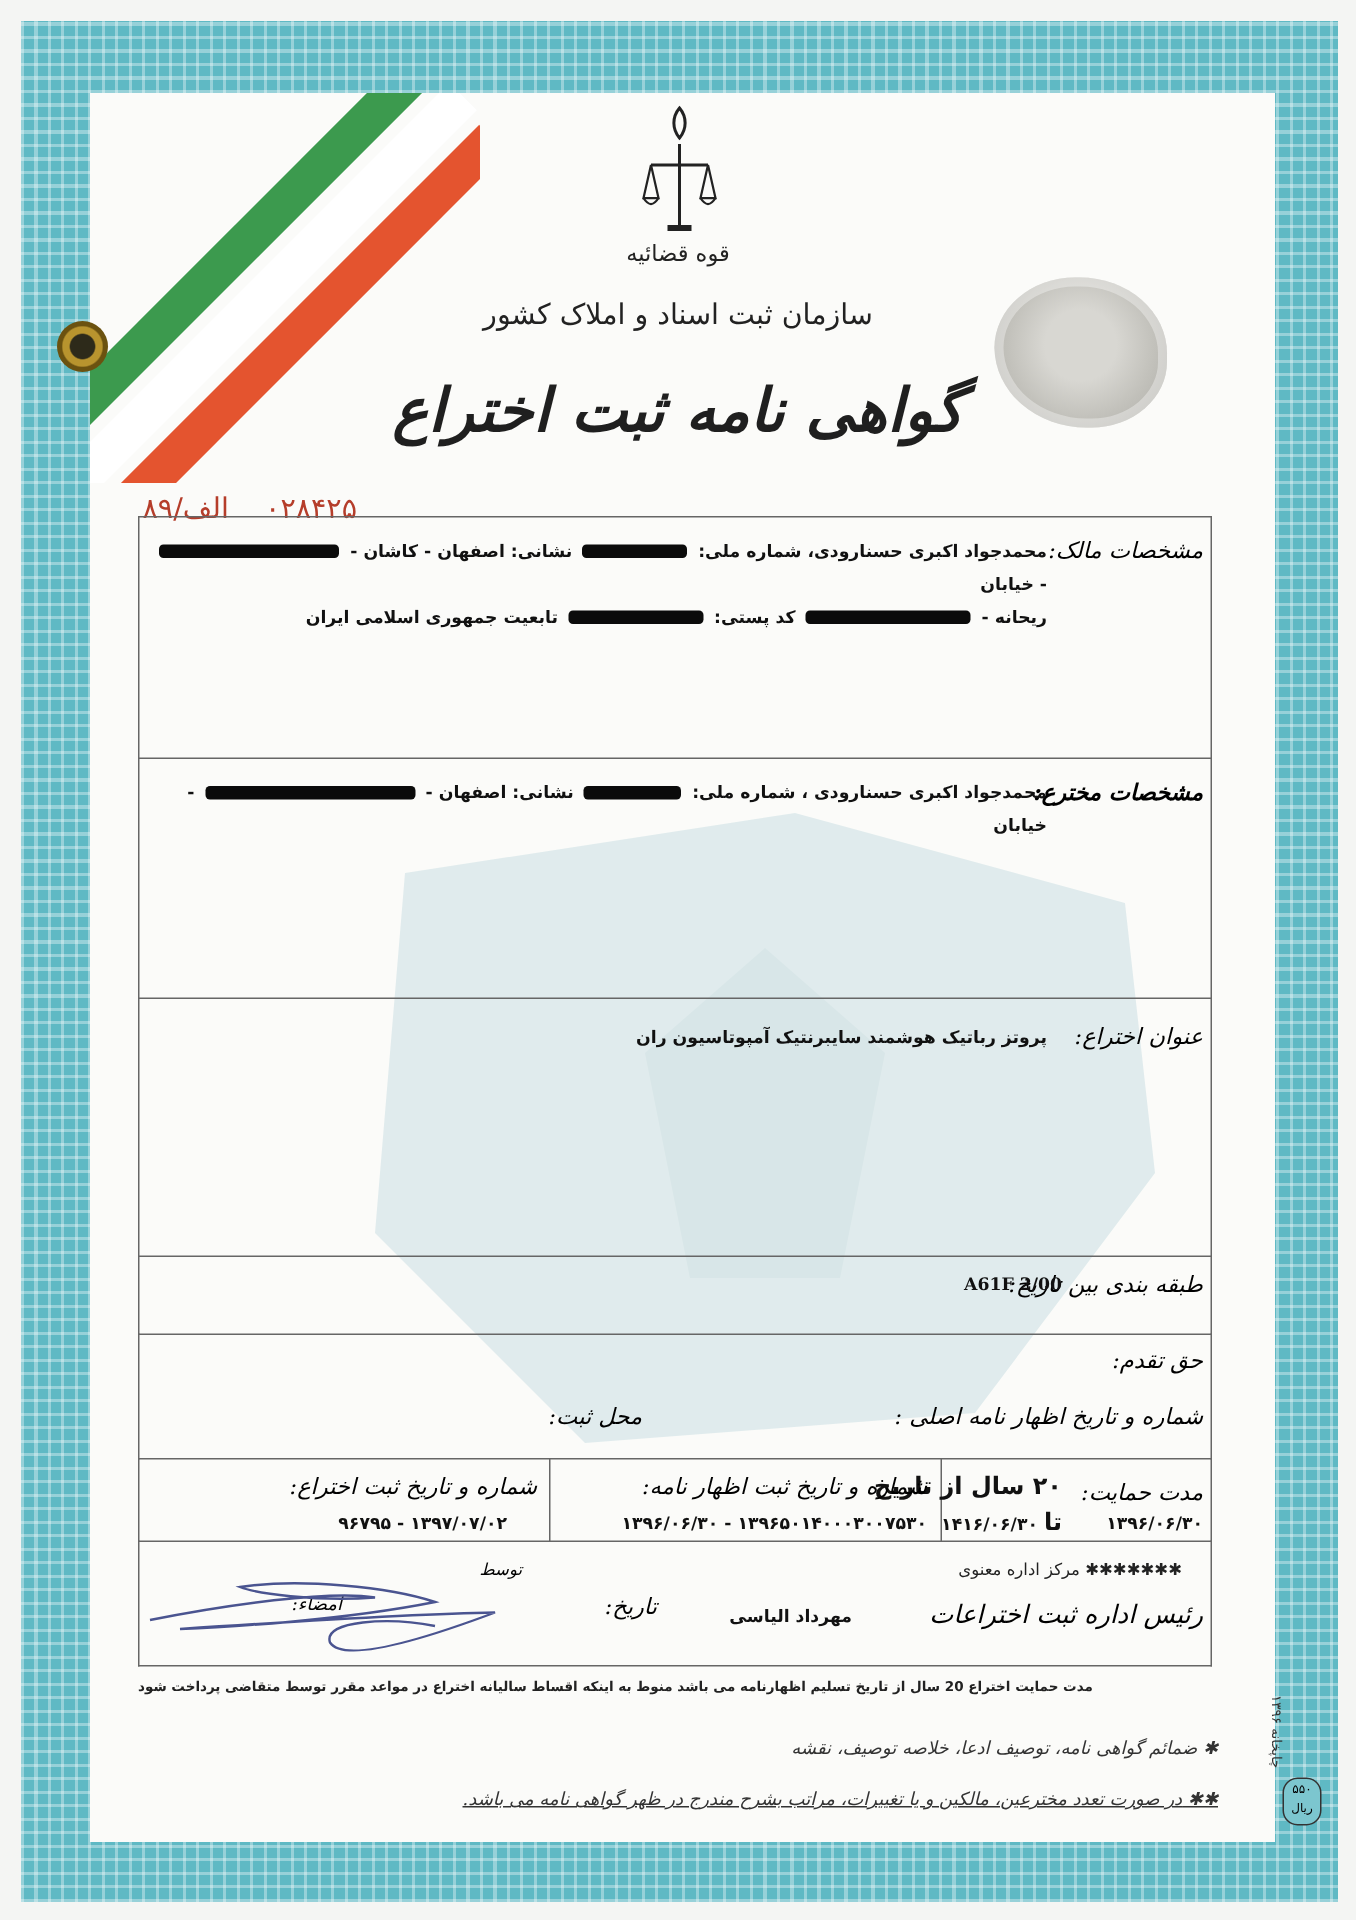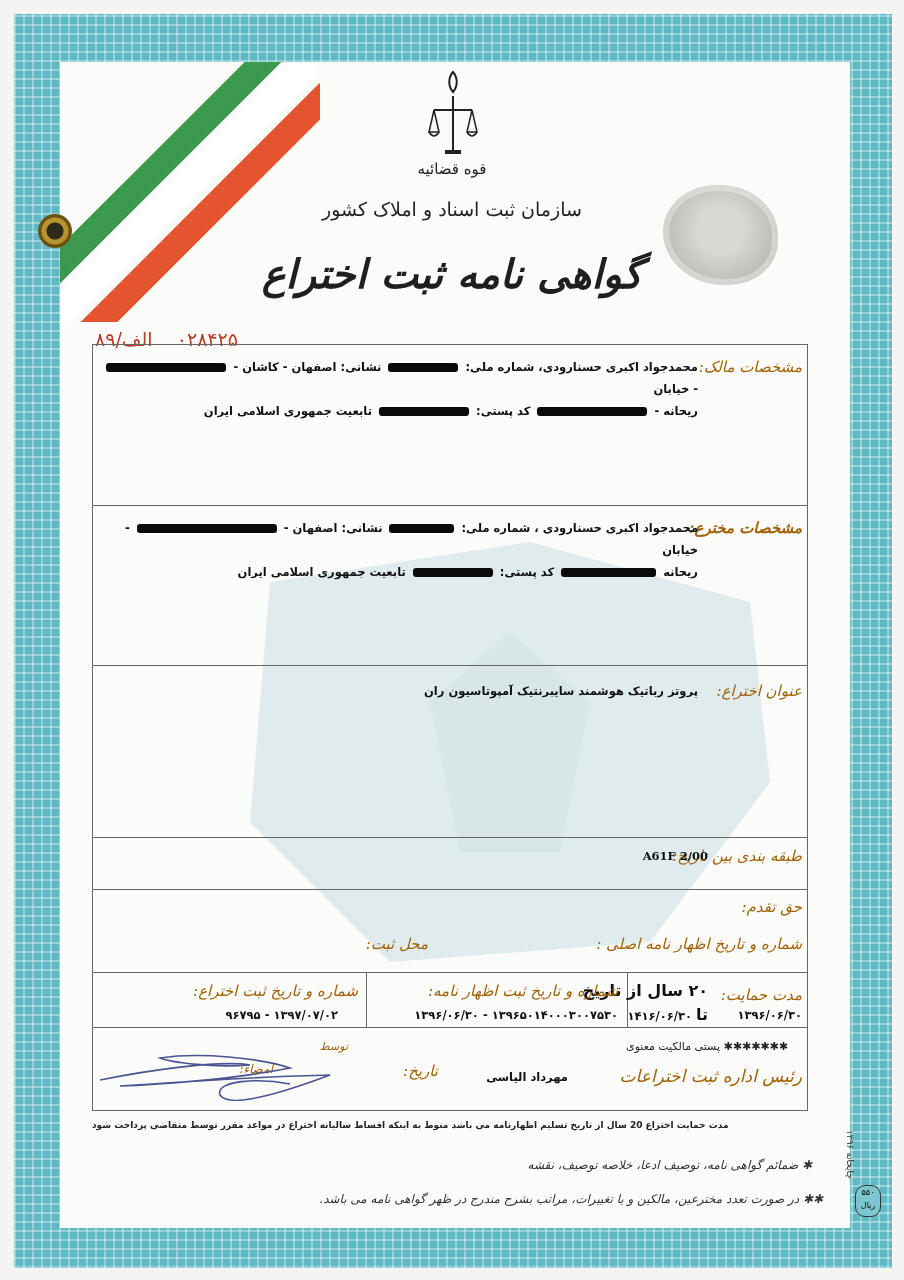--- a/index.html
+++ b/index.html
@@ -16,21 +16,21 @@
   .stripe{position:absolute;height:26px;width:380px;left:-60px;transform-origin:left center;transform:rotate(-45deg);}
   .grommet{position:absolute;left:38px;top:214px;width:34px;height:34px;border-radius:50%;background:radial-gradient(circle,#2d2a1a 0 8px,#b8942e 9px 13px,#6b5210 14px 17px);}
   .emblem{position:absolute;left:428px;top:70px;width:50px;height:90px;}
   .org1{position:absolute;left:0;width:904px;top:160px;text-align:center;font-family:"DejaVu Serif",serif;font-size:15px;color:#222;}
   .org2{position:absolute;left:0;width:904px;top:198px;text-align:center;font-family:"DejaVu Serif",serif;font-size:19px;color:#222;}
   .title{position:absolute;left:0;width:904px;top:250px;text-align:center;font-family:"DejaVu Serif",serif;font-size:40px;font-weight:bold;font-style:italic;color:#1f1f1f;}
   .serial{position:absolute;left:95px;top:288px;font-family:"DejaVu Sans",sans-serif;font-size:19px;color:#b53d2a;direction:rtl;margin-top:40px;}
   .seal{position:absolute;left:663px;top:185px;width:115px;height:100px;border-radius:48% 52% 45% 55%;background:radial-gradient(circle at 50% 45%,#d8d7d2 0 30%,#c3c2bc 60%,#a9a8a2 100%);box-shadow:inset 0 0 0 6px rgba(255,255,255,0.35);}
   .box{position:absolute;left:92px;width:716px;border:1.5px solid #666;box-sizing:border-box;}
   .row{position:absolute;left:92px;width:716px;direction:rtl;}
-  .lab{font-family:"DejaVu Serif",serif;font-style:italic;font-size:15px;color:#a16207;}
+  .lab{font-family:"DejaVu Serif",serif;font-style:italic;font-size:15px;color:#000000;}
   .val{font-family:"DejaVu Sans",sans-serif;font-weight:bold;font-size:11.5px;color:#111;line-height:22px;}
   .redact{display:inline-block;background:#0b0b0b;height:9px;border-radius:3px;vertical-align:middle;margin:0 3px;}
   .hline{position:absolute;height:0;border-top:1.5px solid #666;}
   .vline{position:absolute;width:0;border-left:1.5px solid #666;}
   .small{font-size:16px;}
   .note{position:absolute;left:92px;width:716px;top:1120px;text-align:left;direction:rtl;font-size:9px;color:#222;font-weight:bold;}
   .bullet{position:absolute;direction:rtl;font-family:"DejaVu Serif",serif;font-style:italic;font-size:12px;color:#333;}
   .sidetext{position:absolute;left:845px;top:1130px;writing-mode:vertical-rl;font-size:9px;color:#333;}
   .badge{position:absolute;left:855px;top:1185px;width:24px;height:30px;border:1px solid #333;border-radius:10px;font-size:8px;text-align:center;line-height:13px;background:#7cc6cf;}
 </style>
@@ -97,27 +97,20 @@
 <div class="row" style="top:517px;">
   <div style="position:absolute;right:6px;top:2px;font-weight:bold;" class="lab">مشخصات مخترع:</div>
   <div style="position:absolute;right:110px;top:0;width:600px;" class="val">
     <div>
       <span>محمدجواد اکبری حسنارودی ، شماره ملی:</span>
       <span class="redact" style="width:65px"></span>
       <span>نشانی: اصفهان -</span>
       <span class="redact" style="width:140px"></span>
       <span>- خیابان</span>
     </div>
-    <div>
-      <span>ریحانه</span>
-      <span class="redact" style="width:95px"></span>
-      <span>کد پستی:</span>
-      <span class="redact" style="width:80px"></span>
-      <span>تابعیت جمهوری اسلامی ایران</span>
-    </div>
   </div>
 </div>
 
 <div class="row" style="top:680px;">
   <div style="position:absolute;right:6px;top:2px;" class="lab">عنوان اختراع:</div>
   <div style="position:absolute;right:110px;top:0;" class="val">پروتز رباتیک هوشمند سایبرنتیک آمپوتاسیون ران</div>
 </div>
 
 <div class="box" style="top:838px;height:52px;border-top:none;"></div>
 <div class="row" style="top:845px;">
@@ -149,33 +142,33 @@
   <div style="position:absolute;right:190px;top:2px;" class="lab">شماره و تاریخ ثبت اظهار نامه:</div>
   <div style="position:absolute;right:190px;top:24px;" class="val">۱۳۹۶۵۰۱۴۰۰۰۳۰۰۷۵۳۰ - ۱۳۹۶/۰۶/۳۰</div>
   <div style="position:absolute;right:450px;top:2px;" class="lab">شماره و تاریخ ثبت اختراع:</div>
   <div style="position:absolute;right:470px;top:24px;" class="val">۱۳۹۷/۰۷/۰۲ - ۹۶۷۹۵</div>
 </div>
 
 <div class="box" style="top:1027px;height:84px;border-top:none;"></div>
 <div class="row" style="top:1040px;">
   <div style="position:absolute;right:20px;top:0;font-size:11px;color:#222;">
     <span style="letter-spacing:1px;">✱✱✱✱✱✱✱ </span>
-    <span>پستی مالکیت معنوی</span>
+    <span>مرکز اداره معنوی</span>
   </div>
   <div style="position:absolute;right:6px;top:26px;font-size:17px;" class="lab">رئیس اداره ثبت اختراعات</div>
   <div style="position:absolute;right:240px;top:26px;" class="val">مهرداد الیاسی</div>
   <div style="position:absolute;right:370px;top:22px;" class="lab">تاریخ:</div>
   <div style="position:absolute;right:460px;top:0;font-size:11px;" class="lab">توسط</div>
-  <div style="position:absolute;right:535px;top:22px;font-size:12px;" class="lab">امضاء:</div>
+  <div style="position:absolute;right:580px;top:22px;font-size:12px;" class="lab">امضاء:</div>
 </div>
 <svg style="position:absolute;left:90px;top:1040px;width:270px;height:80px;" viewBox="0 0 270 80">
   <path d="M10 40 C60 30 130 20 160 25 C120 28 80 22 70 18 C110 12 170 18 200 28 C140 40 60 45 30 46 C90 42 180 36 240 35 C200 50 140 70 130 55 C125 40 170 38 200 44" fill="none" stroke="#4a5490" stroke-width="1.6"></path>
 </svg>
 
 <div class="note">مدت حمایت اختراع 20 سال از تاریخ تسلیم اظهارنامه می باشد منوط به اینکه اقساط سالیانه اختراع در مواعد مقرر توسط متقاضی پرداخت شود</div>
 <div class="bullet" style="right:92px;top:1158px;">
   <span>✱ </span><span>ضمائم گواهی نامه، توصیف ادعا، خلاصه توصیف، نقشه</span>
 </div>
-<div class="bullet" style="right:81px;top:1192px;">
+<div class="bullet" style="right:92px;top:1192px;text-decoration:underline;">
   <span>✱✱ </span><span>در صورت تعدد مخترعین، مالکین و یا تغییرات، مراتب بشرح مندرج در ظهر گواهی نامه می باشد.</span>
 </div>
 <div class="sidetext">چاپخانه ۱۳۹۶</div>
 <div class="badge">۵۵۰ ریال</div>
 
 </body></html>

